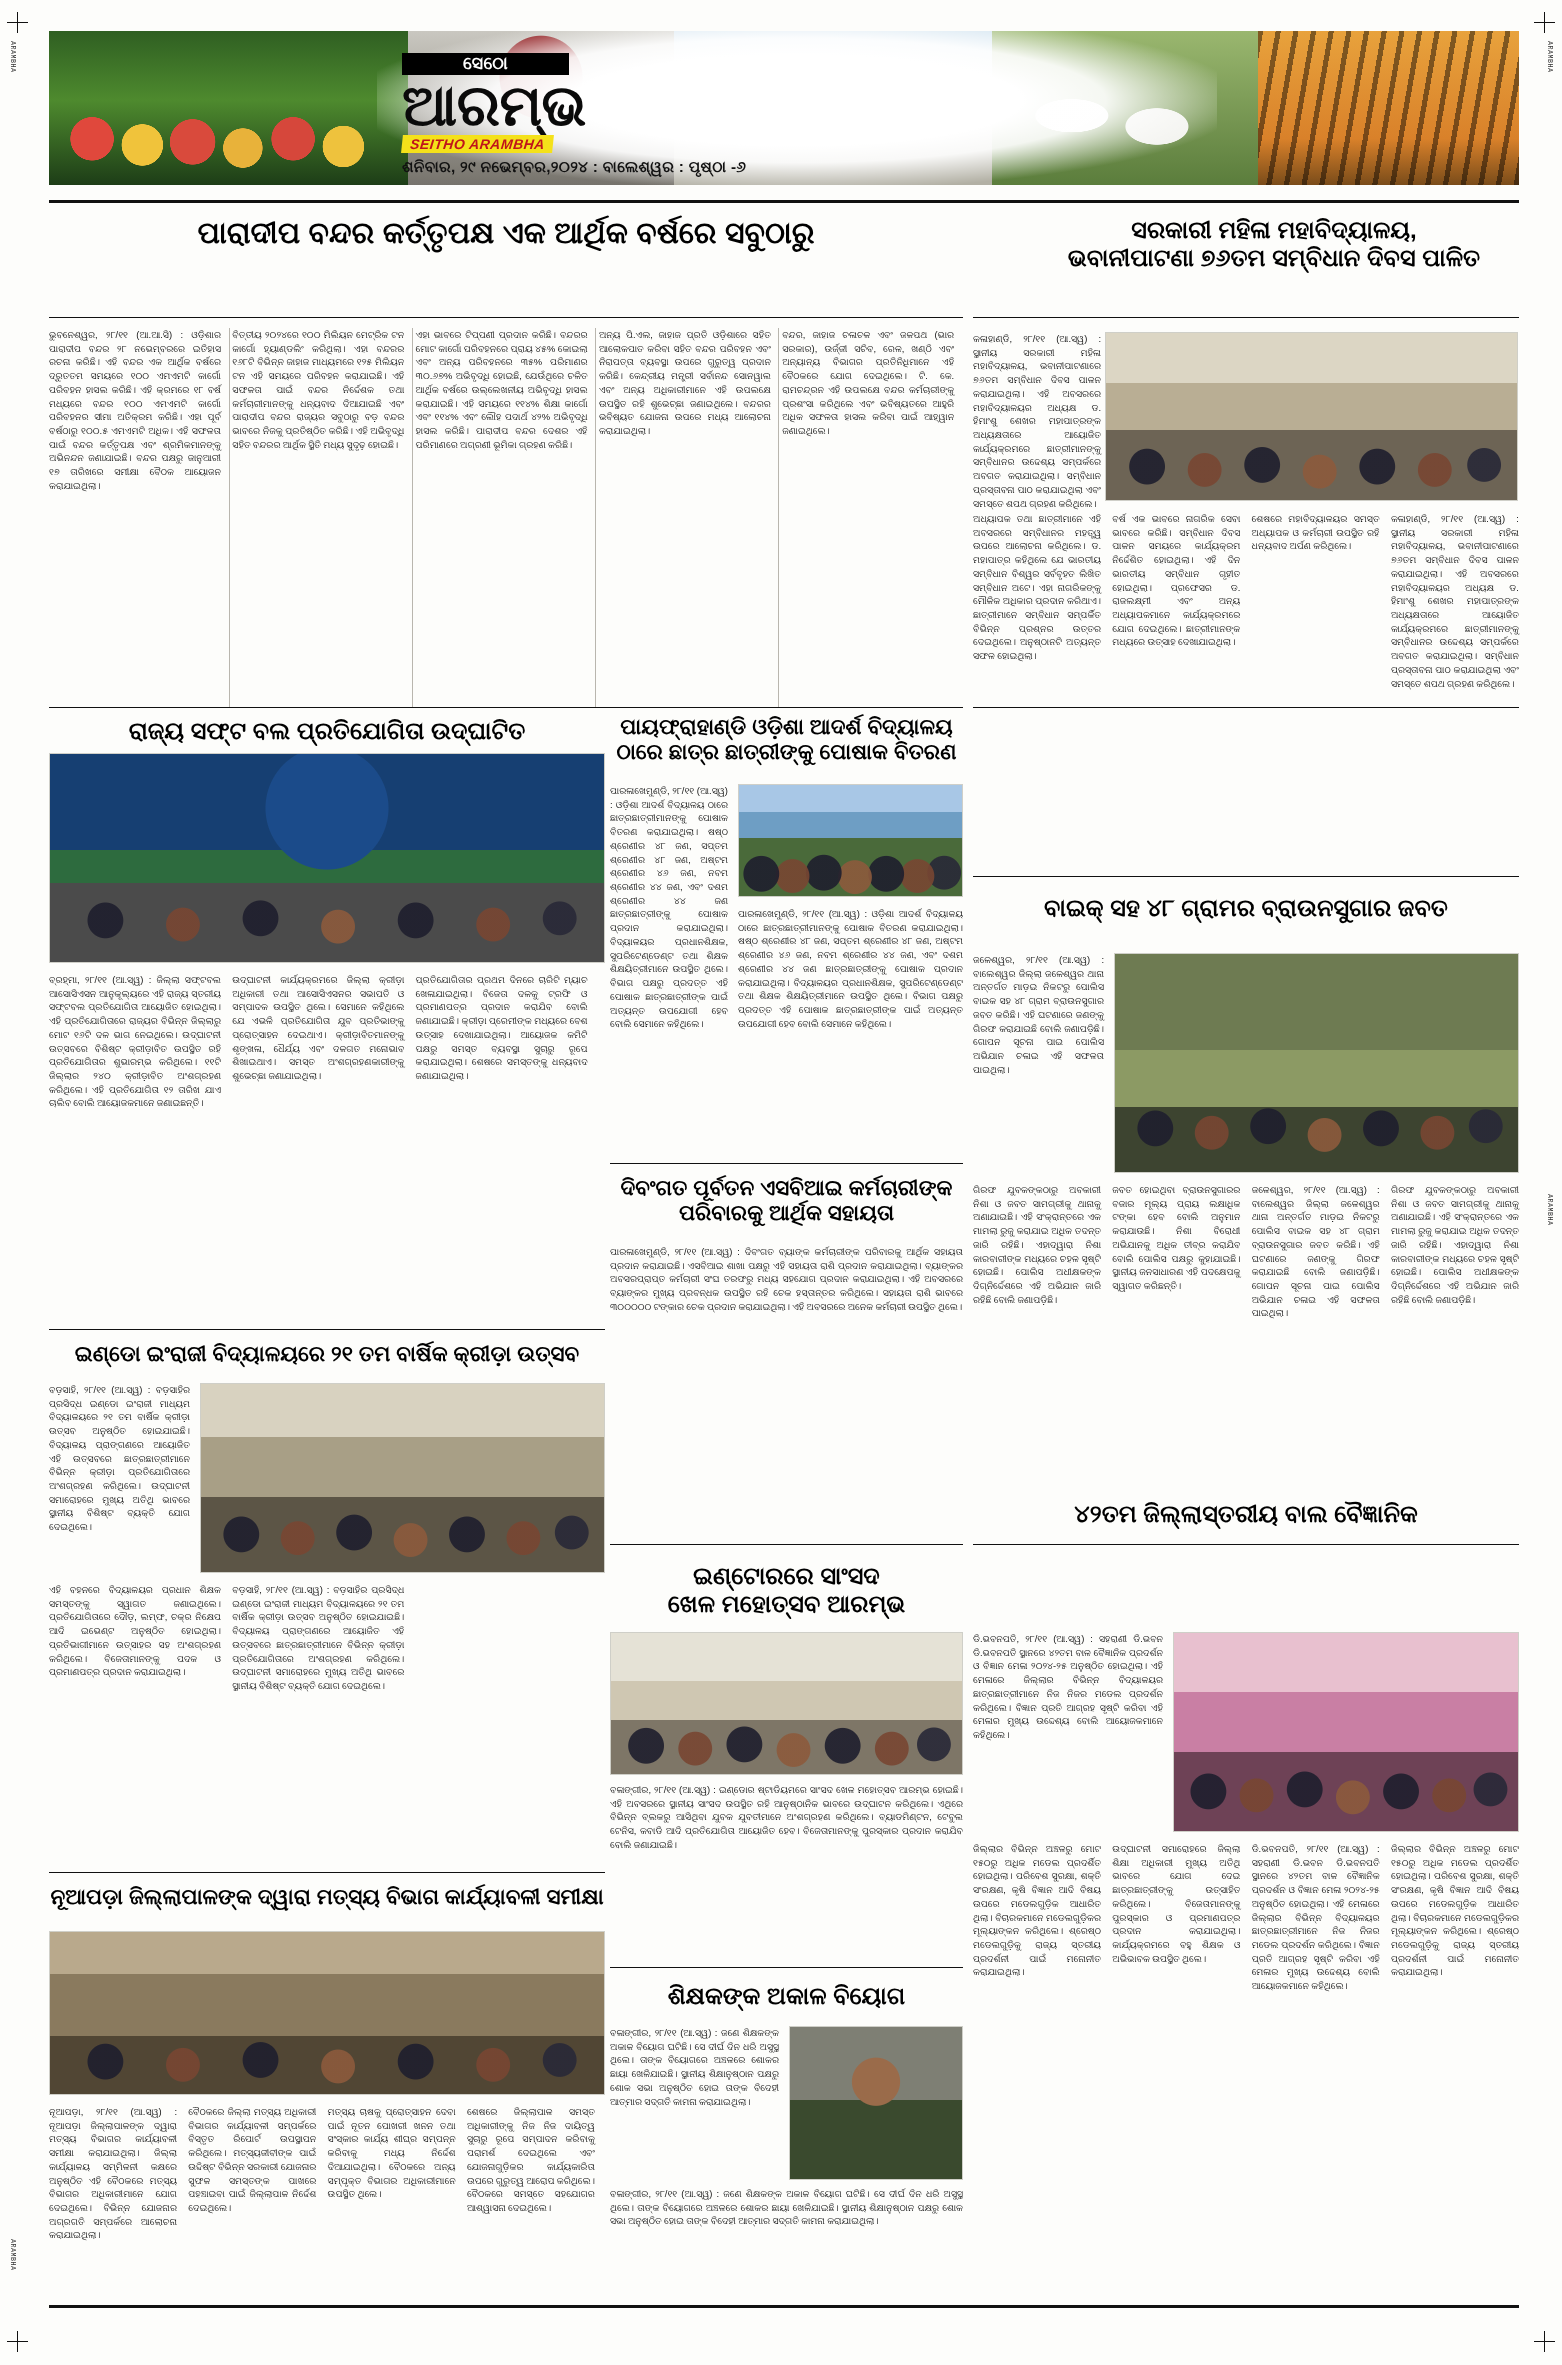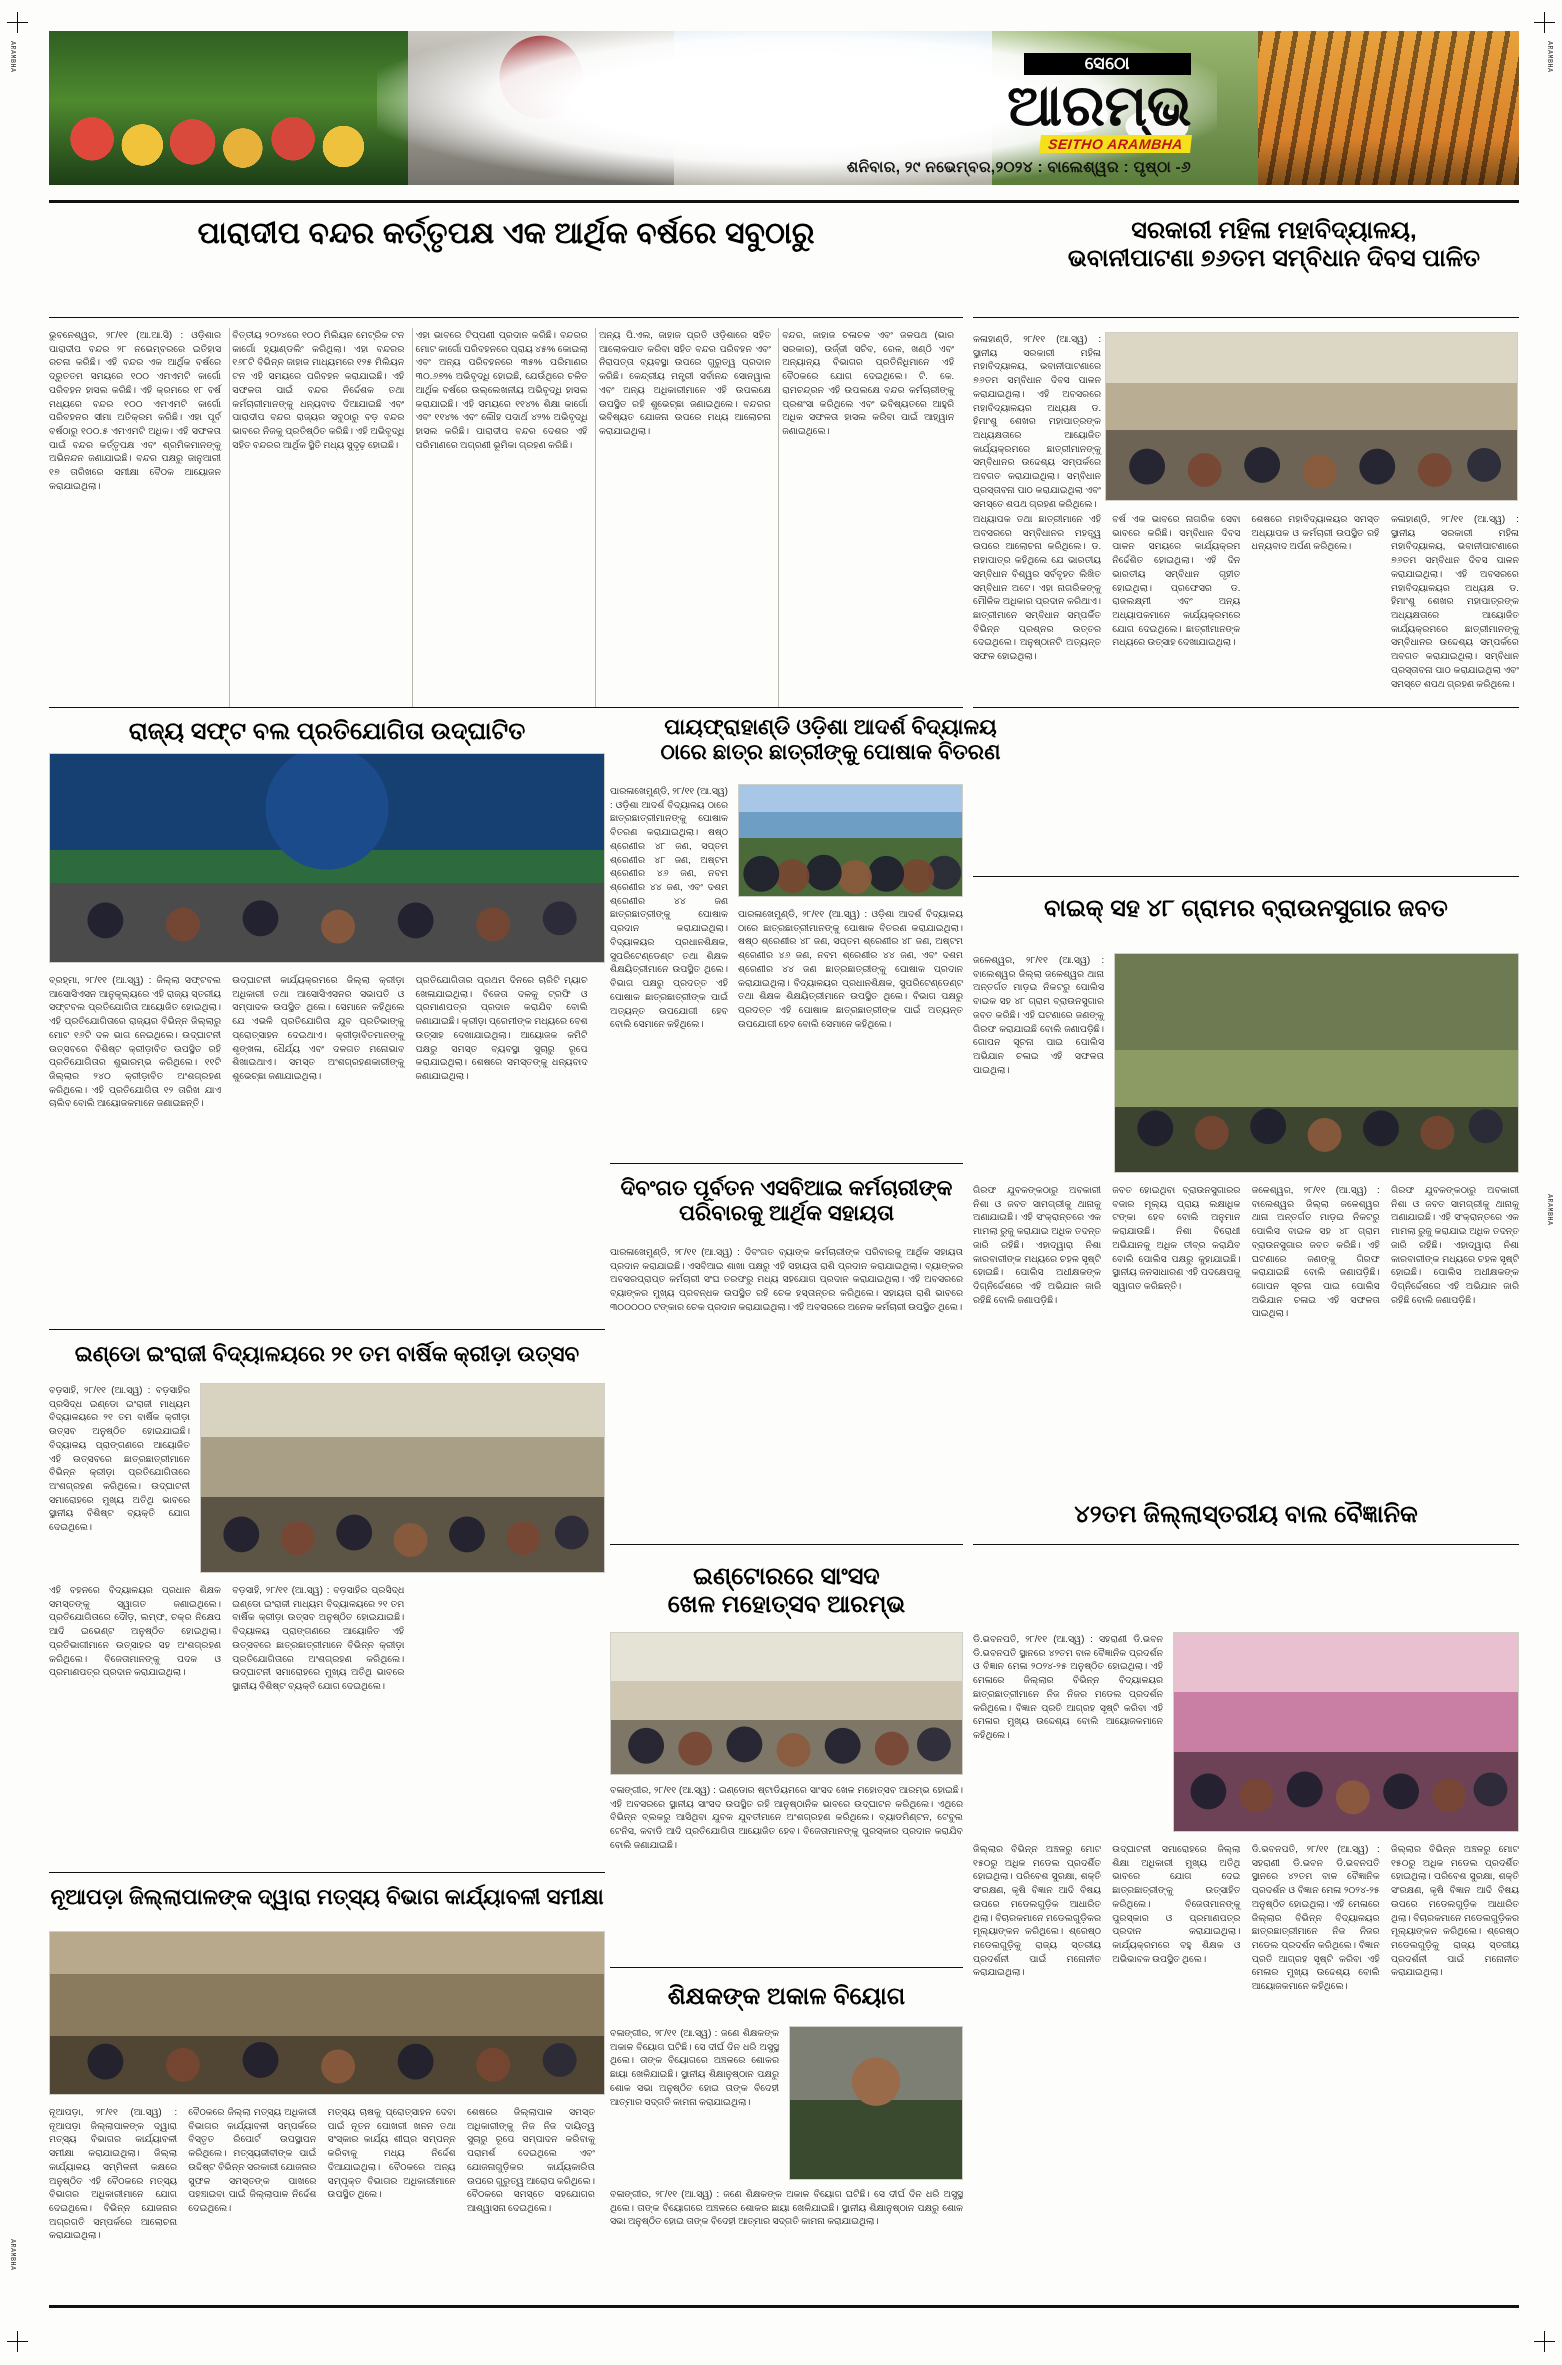--- a/index.html
+++ b/index.html
@@ -57,21 +57,21 @@
       radial-gradient(ellipse at 62% 62%, #f2f2ee 0 31px, transparent 32px),
       linear-gradient(#9ab76f, #5b7d3c);
   }
   .mh5 { width:261px; background:
       repeating-linear-gradient(100deg, rgba(0,0,0,.45) 0 5.1px, transparent 5.1px 17.4px),
       linear-gradient(#e8a23c, #d9812a 70%, #7a4c1a);
   }
   .mast-fade { position:absolute; left:328px; top:0; width:840px; height:154px;
      background: radial-gradient(ellipse at 50% 45%, #ffffff 0 38%, rgba(255,255,255,.92) 52%, rgba(255,255,255,0) 75%); }
   .mast-center { position:absolute; left:353px; top:0; width:789px; height:154px;
-     display:flex; flex-direction:column; align-items:flex-end; justify-content:flex-start; }
+     display:flex; flex-direction:column; align-items:flex-start; justify-content:flex-start; }
   .mast-kicker {
      margin-top:21.5px; background:#000; color:#fff; padding:2.6px 61px;
      font-size:17.4px; line-height:1; letter-spacing:0.5px; font-weight:bold;
   }
   .mast-title {
      font-size:57px; font-weight:bold; line-height:1.02; color:#0a0a0a;
      margin-top:1px; letter-spacing:-0.5px;
   }
   .mast-sub {
      margin-top:1px; background:#f4e11a; color:#c0141b; font-weight:bold;
@@ -253,21 +253,21 @@
         <p>ବ୍ରହ୍ମା, ୨୮/୧୧ (ଆ.ସ୍ୱ) : ଜିଲ୍ଲା ସଫ୍ଟବଲ ଆସୋସିଏସନ ଆନୁକୂଲ୍ୟରେ ଏହି ରାଜ୍ୟ ସ୍ତରୀୟ ସଫ୍ଟବଲ ପ୍ରତିଯୋଗିତା ଆୟୋଜିତ ହୋଇଥିଲା। ଏହି ପ୍ରତିଯୋଗିତାରେ ରାଜ୍ୟର ବିଭିନ୍ନ ଜିଲ୍ଲାରୁ ମୋଟ ୧୬ଟି ଦଳ ଭାଗ ନେଇଥିଲେ। ଉଦ୍‌ଘାଟନୀ ଉତ୍ସବରେ ବିଶିଷ୍ଟ କ୍ରୀଡ଼ାବିତ ଉପସ୍ଥିତ ରହି ପ୍ରତିଯୋଗିତାର ଶୁଭାରମ୍ଭ କରିଥିଲେ। ୧୧ଟି ଜିଲ୍ଲାର ୨୪୦ କ୍ରୀଡ଼ାବିତ ଅଂଶଗ୍ରହଣ କରିଥିଲେ। ଏହି ପ୍ରତିଯୋଗିତା ୧୨ ତାରିଖ ଯାଏ ଚାଲିବ ବୋଲି ଆୟୋଜକମାନେ ଜଣାଇଛନ୍ତି।</p>
       </div>
     <div class="body-col" style="width:172px;">
         <p>ଉଦ୍‌ଘାଟନୀ କାର୍ଯ୍ୟକ୍ରମରେ ଜିଲ୍ଲା କ୍ରୀଡ଼ା ଅଧିକାରୀ ତଥା ଆସୋସିଏସନର ସଭାପତି ଓ ସମ୍ପାଦକ ଉପସ୍ଥିତ ଥିଲେ। ସେମାନେ କହିଥିଲେ ଯେ ଏଭଳି ପ୍ରତିଯୋଗିତା ଯୁବ ପ୍ରତିଭାଙ୍କୁ ପ୍ରୋତ୍ସାହନ ଦେଇଥାଏ। କ୍ରୀଡ଼ାବିତମାନଙ୍କୁ ଶୃଙ୍ଖଳା, ଧୈର୍ଯ୍ୟ ଏବଂ ଦଳଗତ ମନୋଭାବ ଶିଖାଇଥାଏ। ସମସ୍ତ ଅଂଶଗ୍ରହଣକାରୀଙ୍କୁ ଶୁଭେଚ୍ଛା ଜଣାଯାଇଥିଲା।</p>
       </div>
     <div class="body-col" style="width:172px;">
         <p>ପ୍ରତିଯୋଗିତାର ପ୍ରଥମ ଦିନରେ ଚାରିଟି ମ୍ୟାଚ ଖେଳାଯାଇଥିଲା। ବିଜେତା ଦଳକୁ ଟ୍ରଫି ଓ ପ୍ରମାଣପତ୍ର ପ୍ରଦାନ କରାଯିବ ବୋଲି ଜଣାଯାଇଛି। କ୍ରୀଡ଼ା ପ୍ରେମୀଙ୍କ ମଧ୍ୟରେ ବେଶ ଉତ୍ସାହ ଦେଖାଯାଇଥିଲା। ଆୟୋଜକ କମିଟି ପକ୍ଷରୁ ସମସ୍ତ ବ୍ୟବସ୍ଥା ସୁଚାରୁ ରୂପେ କରାଯାଇଥିଲା। ଶେଷରେ ସମସ୍ତଙ୍କୁ ଧନ୍ୟବାଦ ଜଣାଯାଇଥିଲା।</p>
       </div>
   </div>
 
-  <div style="position:absolute; left:610px; top:715px; width:353px;margin-left:44px;">
+  <div style="position:absolute; left:610px; top:715px; width:353px;">
     <div class="hl hl-sec-sm">ପାୟଫ୍ରାହାଣ୍ଡି ଓଡ଼ିଶା ଆଦର୍ଶ ବିଦ୍ୟାଳୟ</div>
     <div class="hl hl-sec-sm">ଠାରେ ଛାତ୍ର ଛାତ୍ରୀଙ୍କୁ ପୋଷାକ ବିତରଣ</div>
   </div>
   <div class="photo ph-school" style="left:738px; top:784px; width:225px; height:113px;">
     <div class="ph-overlay-people"></div>
   </div>
   <div class="body-col" style="position:absolute; left:610px; top:784px; width:118px;">
     <p>ପାରଳାଖେମୁଣ୍ଡି, ୨୮/୧୧ (ଆ.ସ୍ୱ) : ଓଡ଼ିଶା ଆଦର୍ଶ ବିଦ୍ୟାଳୟ ଠାରେ ଛାତ୍ରଛାତ୍ରୀମାନଙ୍କୁ ପୋଷାକ ବିତରଣ କରାଯାଇଥିଲା। ଷଷ୍ଠ ଶ୍ରେଣୀର ୪୮ ଜଣ, ସପ୍ତମ ଶ୍ରେଣୀର ୪୮ ଜଣ, ଅଷ୍ଟମ ଶ୍ରେଣୀର ୪୬ ଜଣ, ନବମ ଶ୍ରେଣୀର ୪୪ ଜଣ, ଏବଂ ଦଶମ ଶ୍ରେଣୀର ୪୪ ଜଣ ଛାତ୍ରଛାତ୍ରୀଙ୍କୁ ପୋଷାକ ପ୍ରଦାନ କରାଯାଇଥିଲା। ବିଦ୍ୟାଳୟର ପ୍ରଧାନଶିକ୍ଷକ, ସୁପରିଟେଣ୍ଡେଣ୍ଟ ତଥା ଶିକ୍ଷକ ଶିକ୍ଷୟିତ୍ରୀମାନେ ଉପସ୍ଥିତ ଥିଲେ। ବିଭାଗ ପକ୍ଷରୁ ପ୍ରଦତ୍ତ ଏହି ପୋଷାକ ଛାତ୍ରଛାତ୍ରୀଙ୍କ ପାଇଁ ଅତ୍ୟନ୍ତ ଉପଯୋଗୀ ହେବ ବୋଲି ସେମାନେ କହିଥିଲେ।</p>
   </div>
   <div class="body-col" style="position:absolute; left:738px; top:907px; width:225px;">

